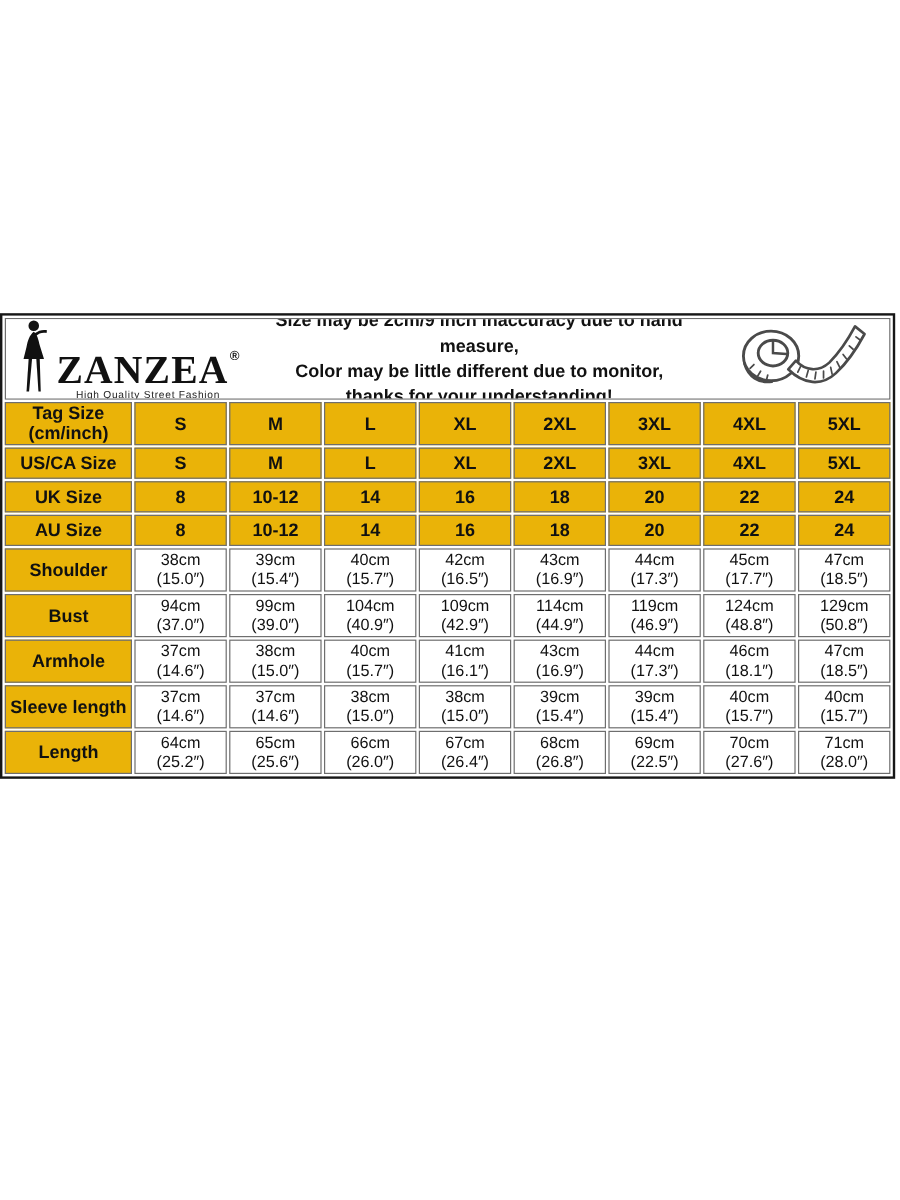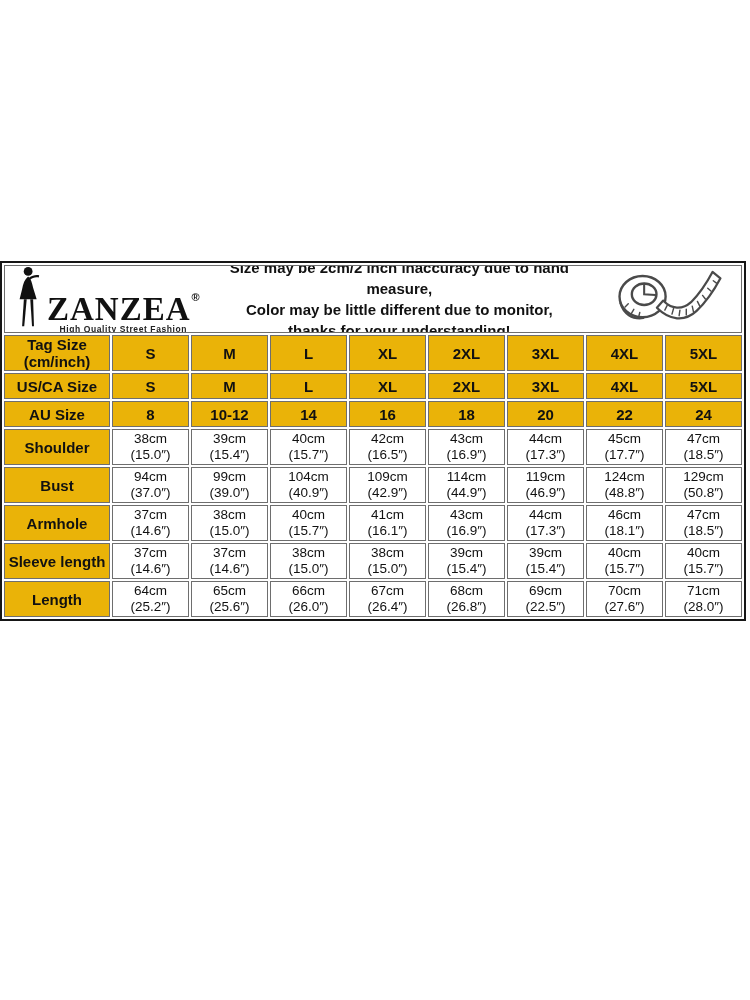--- a/index.html
+++ b/index.html
@@ -15,21 +15,21 @@
   .r-size td{height:24px;}
   .r-meas td{height:34px;}
   .meas-cm,.meas-in{font-size:13.5px;line-height:16px;font-weight:normal;}
   
   .band{display:flex;align-items:center;justify-content:space-between;height:64px;background:#fff;padding:1px 4px;}
   .logo{display:flex;align-items:flex-end;gap:4px;min-width:180px;}
   .logo-figure{flex:0 0 auto;}
   .logo-textwrap{display:flex;flex-direction:column;align-items:center;line-height:1;}
   .logo-word{font-family:"Liberation Serif",serif;font-weight:bold;font-size:33px;letter-spacing:1px;line-height:30px;}
   .logo-reg{font-size:11px;vertical-align:top;position:relative;top:-12px;left:1px;font-family:"Liberation Sans",sans-serif;}
-  .logo-tagline{font-size:8.5px;letter-spacing:0.6px;font-weight:bold;color:#222;margin-top:1px;white-space:nowrap;}
+  .logo-tagline{font-size:8.5px;letter-spacing:0.6px;font-weight:normal;color:#222;margin-top:1px;white-space:nowrap;}
   .disclaimer{flex:1;text-align:center;font-weight:bold;font-size:15px;line-height:21px;padding:0 4px;}
   .tape{min-width:138px;display:flex;justify-content:center;}
   
   .r-foot td{height:96px;text-align:left;vertical-align:top;}
   .foot-line{font-size:15px;line-height:19.5px;padding-left:4px;white-space:nowrap;}
 </style>
 </head>
 <body>
 
 <div class="sheet">
@@ -59,21 +59,21 @@
               <path d="M17 48 L14.5 86 L17.5 86 L21 48 Z" fill="#111"></path>
               <path d="M26 48 L28.5 86 L31.2 86 L30 48 Z" fill="#111"></path>
             </svg>
           </span>
           <span class="logo-textwrap">
             <span class="logo-word"><span>ZANZEA</span><span class="logo-reg">®</span></span>
             <span class="logo-tagline">High Quality Street Fashion</span>
           </span>
         </div>
         <div class="disclaimer">
-          <div>Size may be 2cm/2 inch inaccuracy due to hand measure,</div>
+          <div>Size may be 2cm/9 inch inaccuracy due to hand measure,</div>
           <div>Color may be little different due to monitor,</div>
           <div>thanks for your understanding!</div>
         </div>
         <div class="tape">
           <svg width="126" height="62" viewBox="0 0 152 78" fill="none" stroke="#4a4a4a" stroke-width="3" stroke-linecap="round">
             <ellipse cx="44" cy="36" rx="29" ry="26" fill="#fff"></ellipse>
             <ellipse cx="46" cy="33" rx="15.5" ry="13.5" fill="#fff"></ellipse>
             <path d="M46 20 L46 33 L60 34" stroke-width="2.6"></path>
             <path d="M16 44 C20 58 31 65 45 63" stroke-width="2.6"></path>
             <path d="M22 49 L26 45 M30 57 L33 52 M39 62 L40.5 56" stroke-width="1.8"></path>
@@ -104,20 +104,31 @@
     <td class="gray size-val">S</td>
     <td class="gray size-val">M</td>
     <td class="gray size-val">L</td>
     <td class="gray size-val">XL</td>
     <td class="gray size-val">2XL</td>
     <td class="gray size-val">3XL</td>
     <td class="gray size-val">4XL</td>
     <td class="gray size-val">5XL</td>
   </tr>
   <tr class="r-size">
+    <td class="gray label-cell">UK Size</td>
+    <td class="gray size-val">8</td>
+    <td class="gray size-val">10-12</td>
+    <td class="gray size-val">14</td>
+    <td class="gray size-val">16</td>
+    <td class="gray size-val">18</td>
+    <td class="gray size-val">20</td>
+    <td class="gray size-val">22</td>
+    <td class="gray size-val">24</td>
+  </tr>
+  <tr class="r-size">
     <td class="gray label-cell">AU Size</td>
     <td class="gray size-val">8</td>
     <td class="gray size-val">10-12</td>
     <td class="gray size-val">14</td>
     <td class="gray size-val">16</td>
     <td class="gray size-val">18</td>
     <td class="gray size-val">20</td>
     <td class="gray size-val">22</td>
     <td class="gray size-val">24</td>
   </tr>

